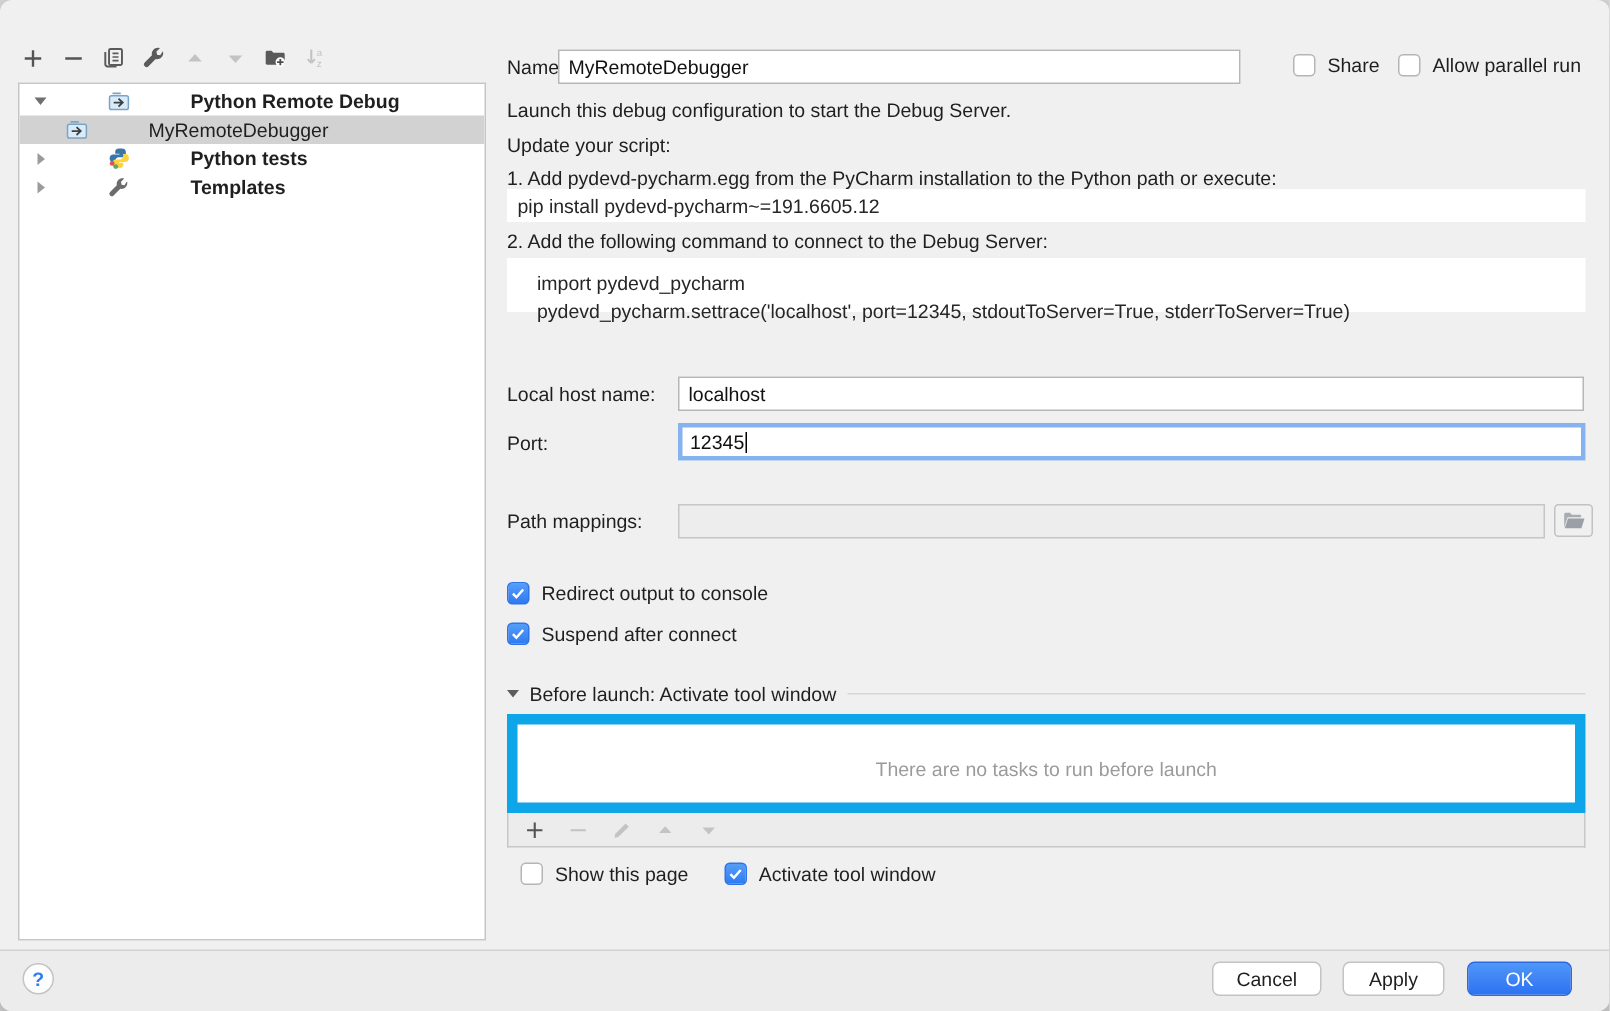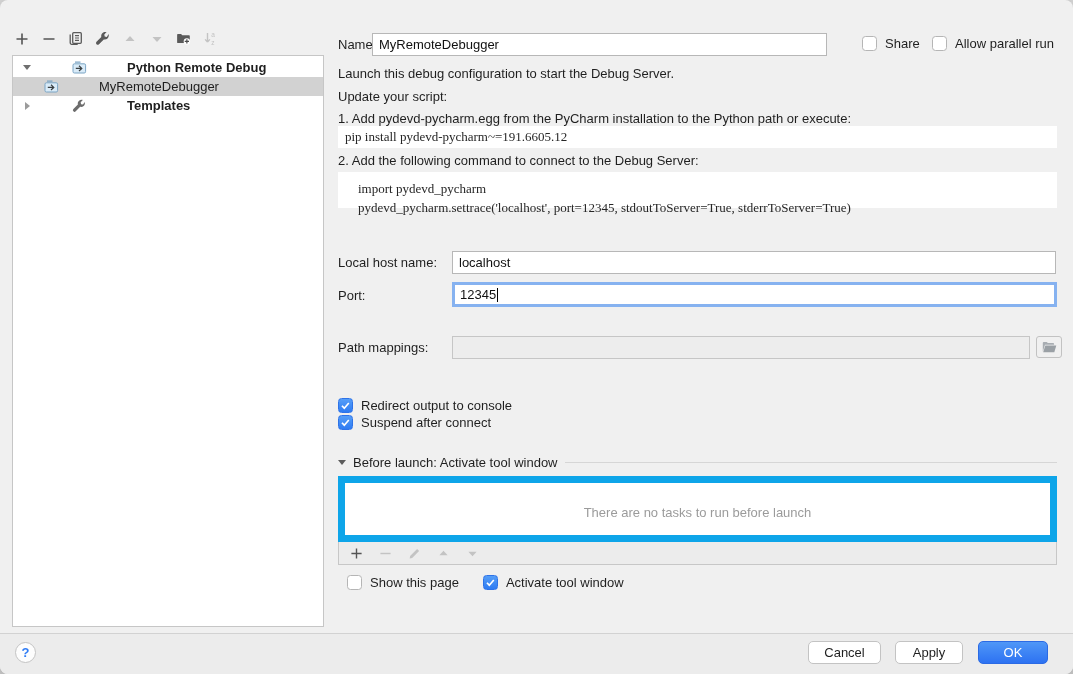--- a/index.html
+++ b/index.html
@@ -49,21 +49,21 @@
   input.field { display:block; line-height:21px; width:100%; font-family:"Liberation Sans",sans-serif; }
   .field.focused { border:3px solid #86b2f0; height:25px; padding-left:5px; }
   .caret { display:inline-block; width:1px; height:14px; background:#000; margin-left:1px; }
   .field.disabled { background:#ededed; border:1px solid #c6c6c6; }
   .browse-btn {
     position:absolute; width:26px; height:22px; border:1px solid #c2c2c2; border-radius:3px;
     display:flex; align-items:center; justify-content:center; background:transparent;
   }
   .codeband {
     position:absolute; left:8px; right:16px; background:#ffffff;
-    font-family:Liberation Serif, serif; font-size:13px; color:#262626;
+    font-family:Liberation Sans, sans-serif; font-size:13px; color:#262626;
   }
   .codeband.one { height:22px; display:flex; align-items:center; padding-left:7px; }
   .codeband.two { padding:7px 0 0 7px; line-height:19px; white-space:pre; }
   .cb { width:15px; height:15px; border-radius:3.5px; background:#fff; border:1px solid #b5b5b5; flex:0 0 auto; position:relative; }
   .cb svg { position:absolute; inset:0; display:none; }
   .cb.checked { background:linear-gradient(#559ef8,#2e7bf2); border:1px solid #2e73e8; }
   .cb.checked svg { display:block; }
   .cbrow { display:flex; align-items:center; gap:8px; }
   .bl-header { display:flex; align-items:center; gap:7px; color:#1f1f1f; }
   .bl-header .line { flex:1; height:1px; background:#d6d6d6; }
@@ -166,20 +166,34 @@
               <path d="M3.8 7.4h5.6M7 4.8L9.8 7.4 7 10" stroke="#3b4043" stroke-width="1.2" fill="none"></path>
             </svg>
         </span>
         <span class="tree-label">MyRemoteDebugger</span>
       </div>
       <div class="tree-row">
         <span class="arrow">
             <span class="tri-right"></span>
           </span>
         <span class="tree-ico">
+          <svg class="ico" width="15" height="15" viewBox="0 0 14 14">
+              <path d="M7 .9c-1.9 0-2.5.9-2.5 2v1.3h2.6v.5H3.3C2 4.7 1 5.7 1 7.2s1 2.4 2.3 2.4h1.3V8.3c0-1.1.9-2 2-2h2.7c1 0 1.8-.8 1.8-1.9V2.9c0-1.1-.7-2-2.5-2z" fill="#3a76a8"></path>
+              <path d="M7 13.1c1.9 0 2.5-.9 2.5-2V9.8H6.9v-.5h3.8c1.3 0 2.3-1 2.3-2.5S12 4.4 10.7 4.4H9.4v1.3c0 1.1-.9 2-2 2H4.7c-1 0-1.8.8-1.8 1.9v1.5c0 1.1.7 2 2.5 2z" fill="#ffd43b"></path>
+              <circle cx="2.6" cy="10.2" r="1.5" fill="#df5452"></circle>
+              <circle cx="4.8" cy="12.2" r="1.5" fill="#59a869"></circle>
+            </svg>
+        </span>
+        <span class="tree-label b">Python tests</span>
+      </div>
+      <div class="tree-row">
+        <span class="arrow">
+            <span class="tri-right"></span>
+          </span>
+        <span class="tree-ico">
           <svg class="ico" width="14" height="14" viewBox="0 0 15 15">
               <path d="M13.6 3.1c.5 1.5.1 3.2-1.1 4.3-1 1-2.4 1.3-3.7 1L4 13.2a1.75 1.75 0 1 1-2.5-2.5l4.8-4.8c-.3-1.3 0-2.7 1-3.7C8.4 1 10.1.6 11.6 1.1L9.3 3.4l.4 2.1 2.1.4 1.8-2.8z" fill="#6c6c6c"></path>
             </svg>
         </span>
         <span class="tree-label b">Templates</span>
       </div>
     </div>
   </div>
 
   <div class="panel">
@@ -219,21 +233,21 @@
 
     <div class="row-abs" style="left:8px; top:318px;">Path mappings:</div>
     <input class="field disabled row-abs" style="left: 122px; top: 314px; width: 578px;" readonly="" value="">
     <span class="browse-btn" style="left:706px; top:314px;">
       <svg class="ico" width="15" height="12" viewBox="0 0 15 12">
           <path d="M.8 1.8c0-.5.4-.9.9-.9h3l1.2 1.2h5.3c.5 0 .9.4.9.9v.8H3l-2.2 7z" fill="#a8adb2"></path>
           <path d="M3.3 4.6h11l-2 6.6H1.2z" fill="#9aa0a5"></path>
         </svg>
     </span>
 
-    <div class="row-abs cbrow" style="left:8px; top:376px;">
+    <div class="row-abs cbrow" style="left:8px; top:366px;">
       <span class="cb checked">
         <svg viewBox="0 0 15 15">
             <path d="M3.4 7.8l2.7 2.8 5.2-6" stroke="#fff" stroke-width="1.9" fill="none"></path>
           </svg>
       </span>
       <span>Redirect output to console</span>
     </div>
     <div class="row-abs cbrow" style="left:8px; top:393px;">
       <span class="cb checked">
         <svg viewBox="0 0 15 15">

